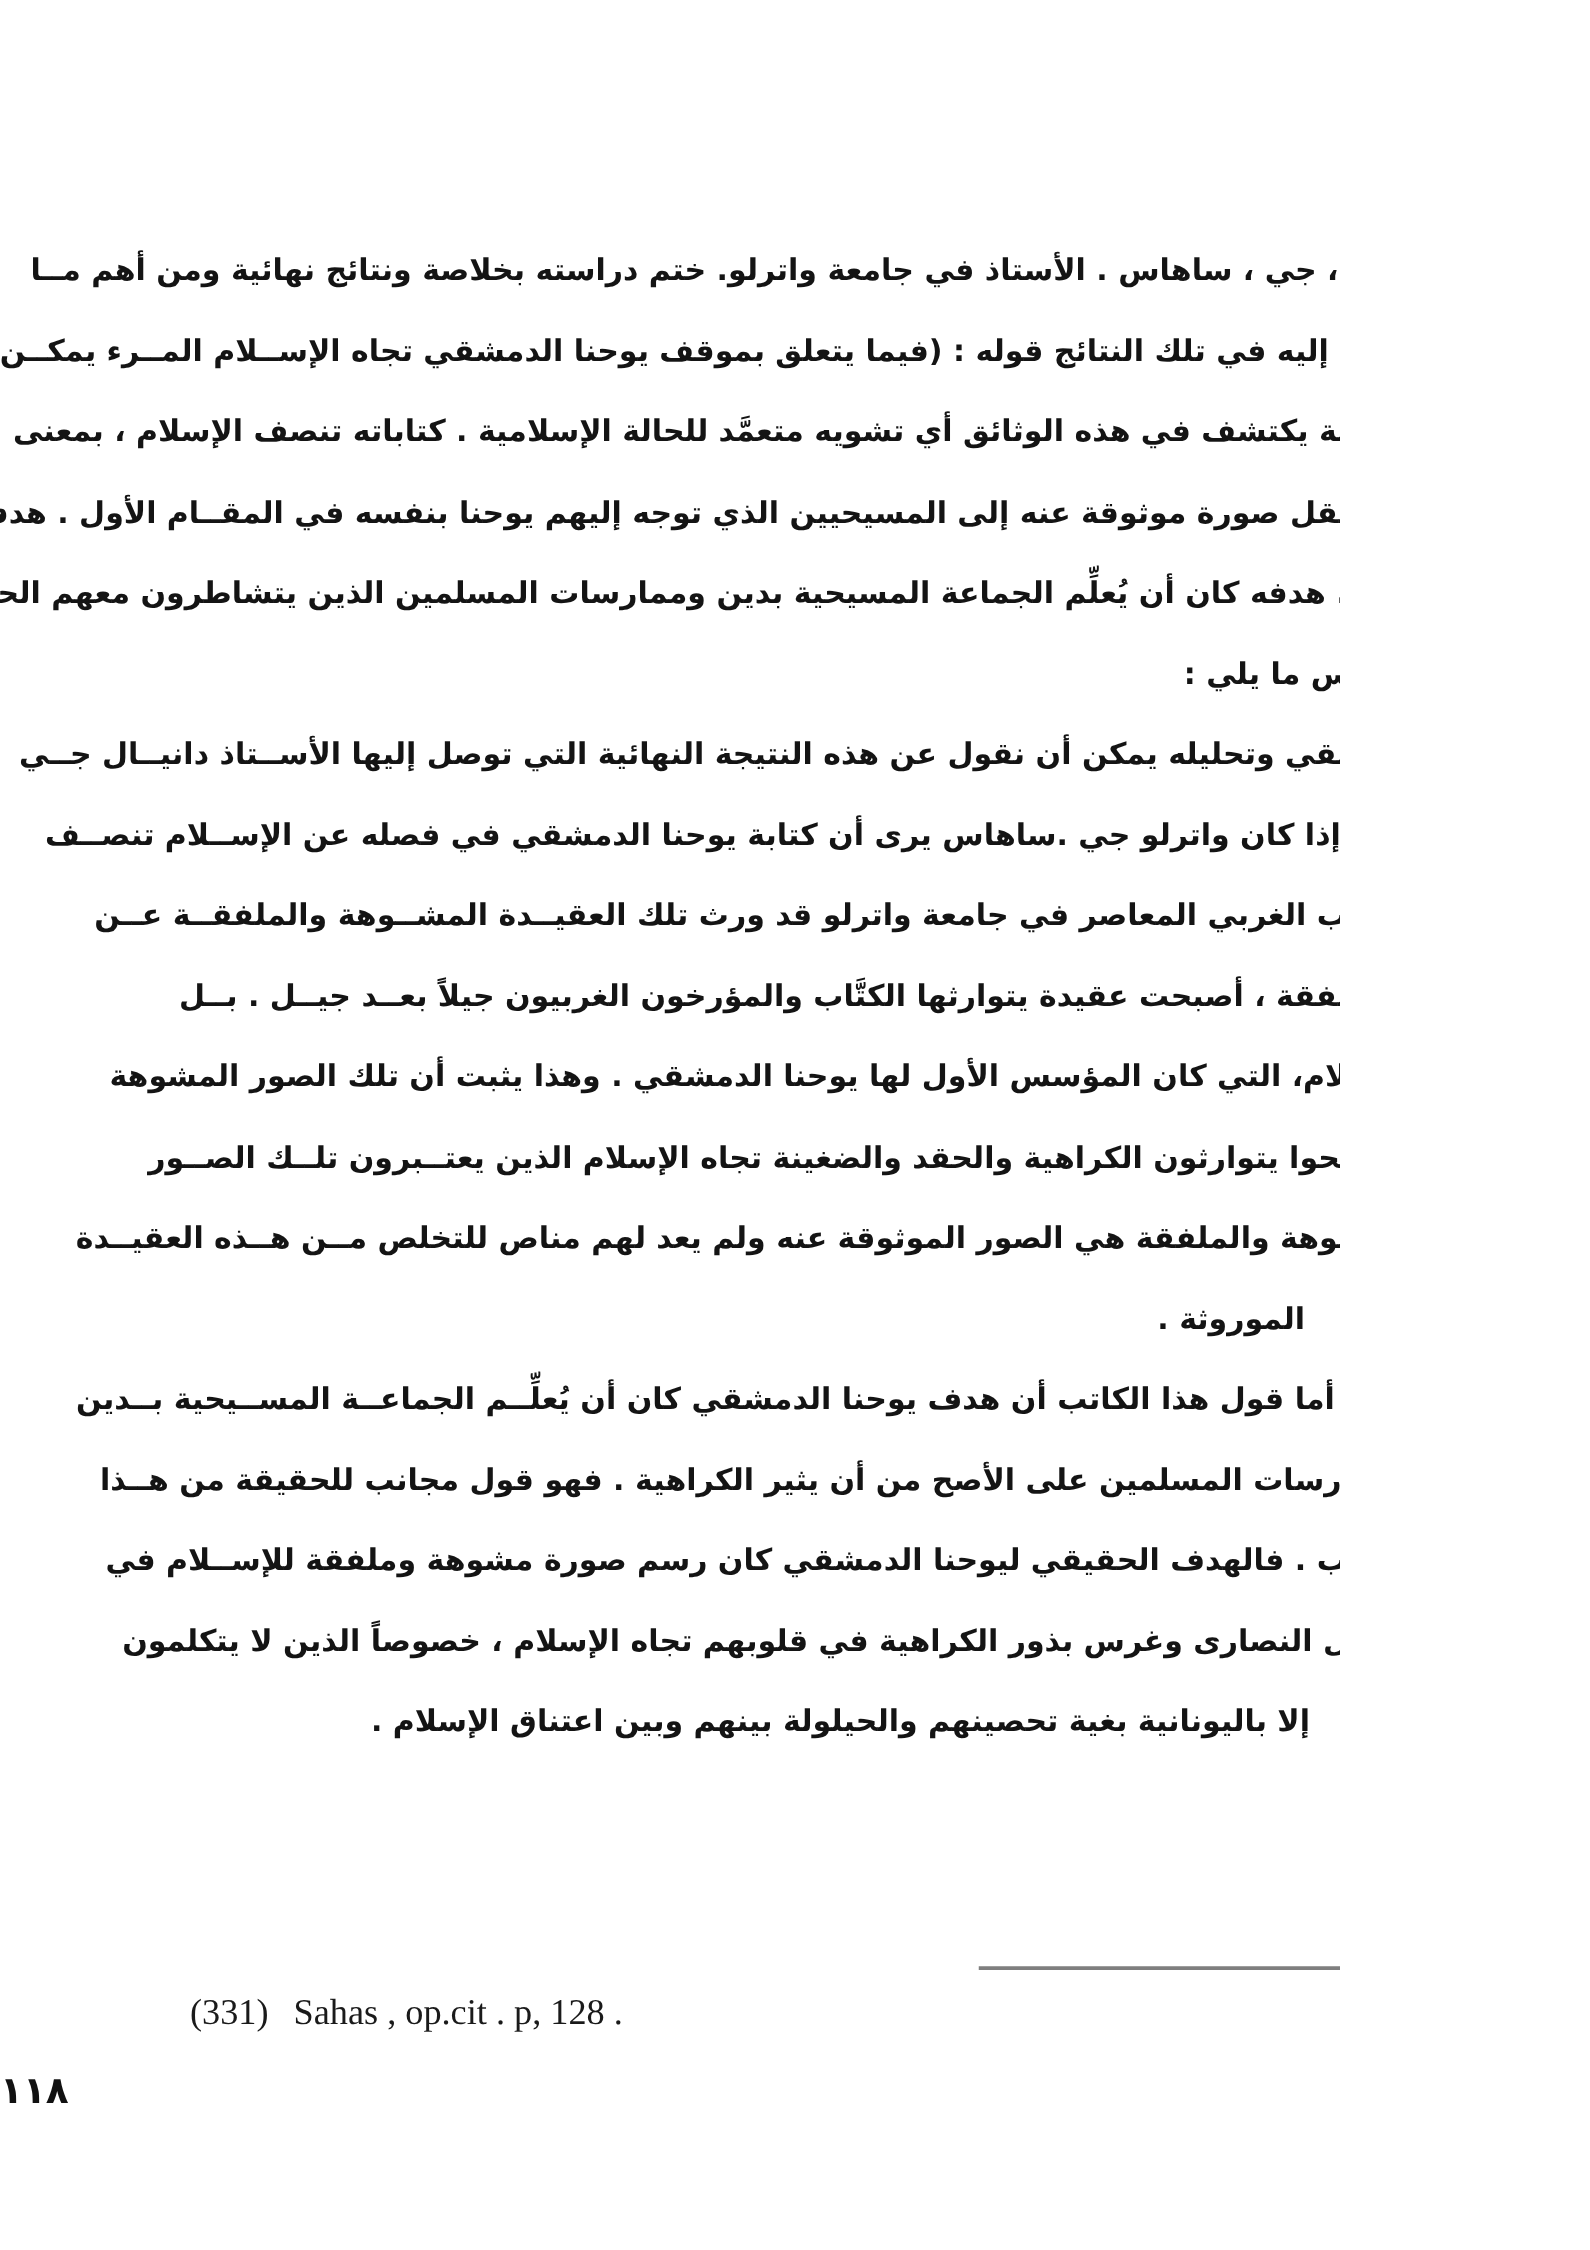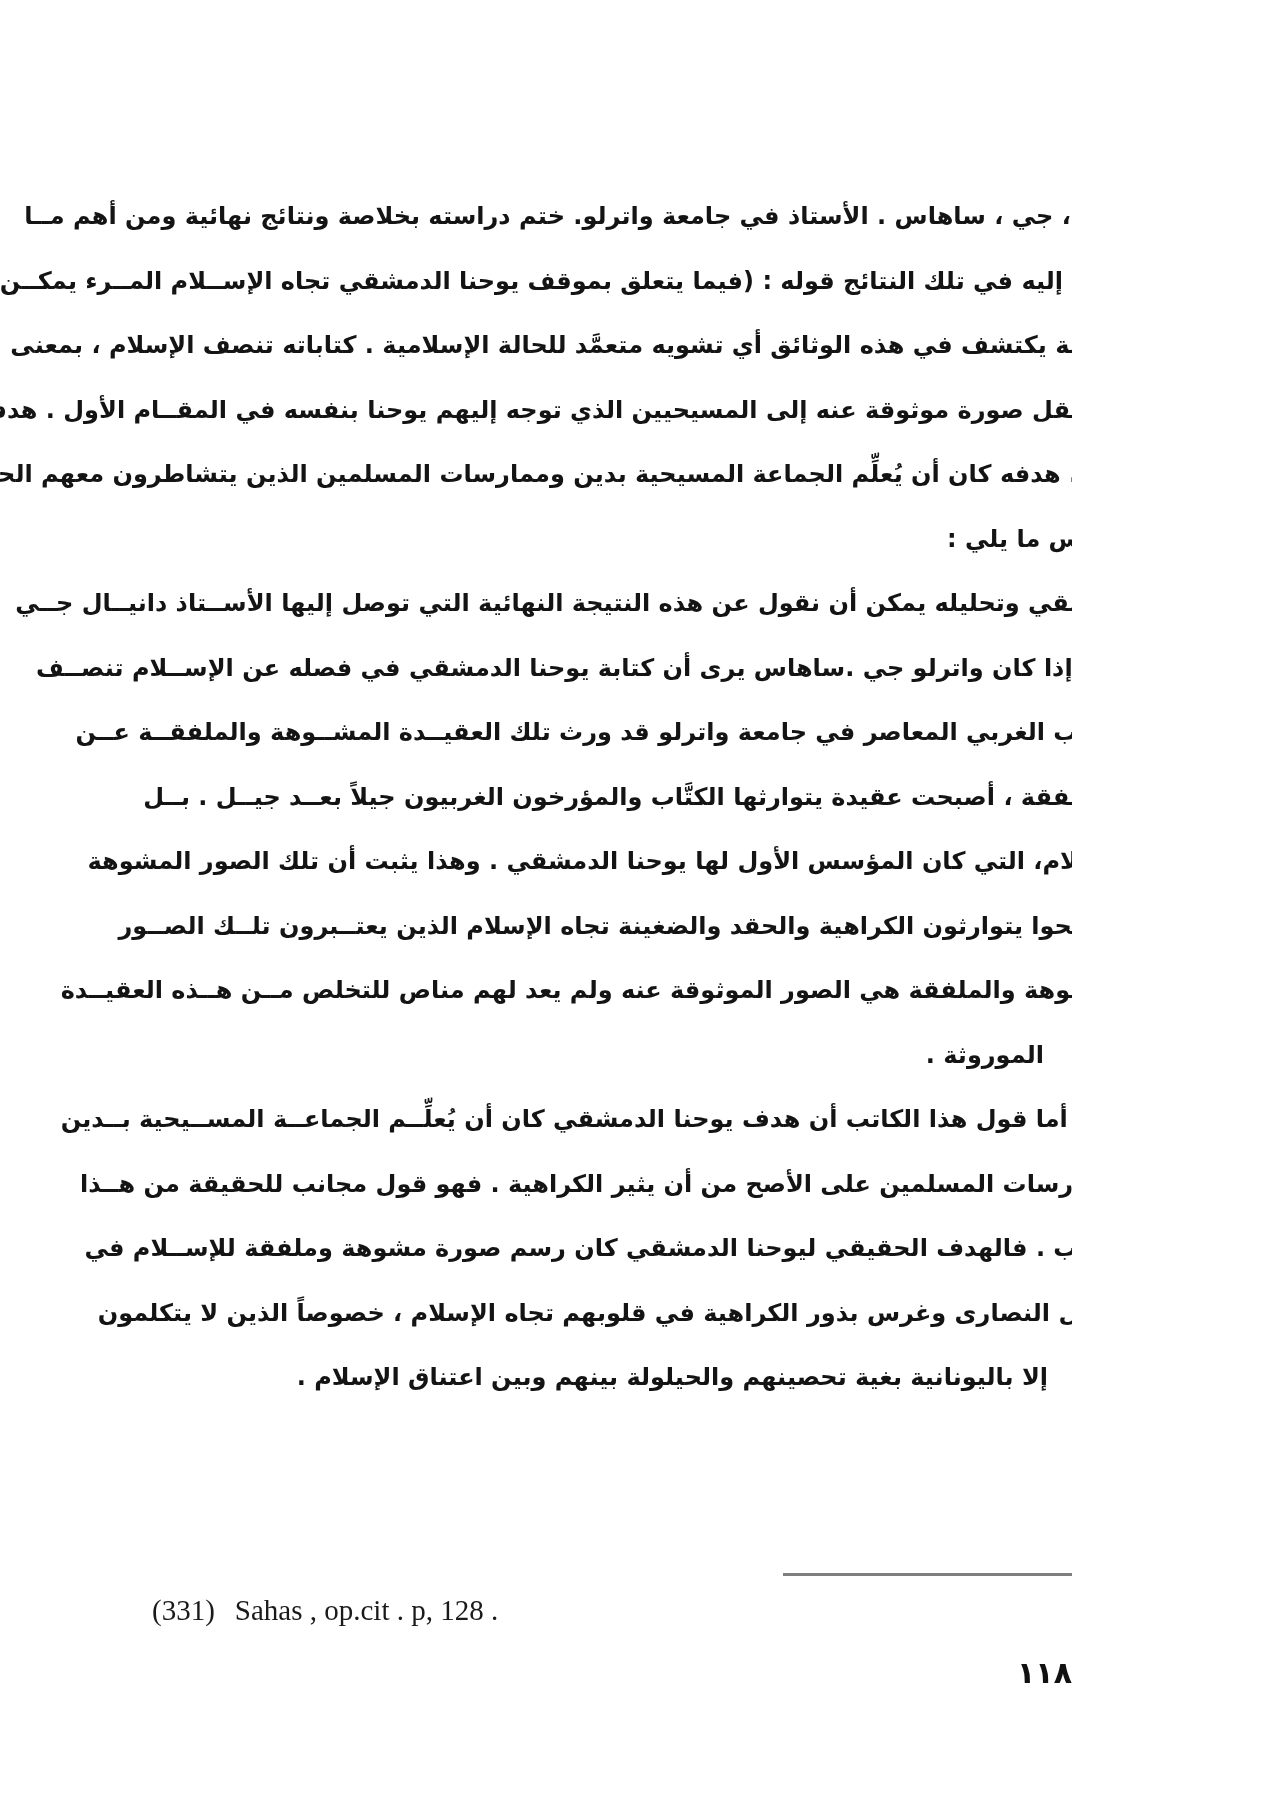--- a/index.html
+++ b/index.html
@@ -79,21 +79,21 @@
     white-space: nowrap;
   }
   .footnote-row .marker {
     margin-right: 20px;
   }
   .page-number {
     position: absolute;
     top: 1655px;
     left: 0;
     width: 100%;
-    text-align: right;
+    text-align: left;
     font-family: "DejaVu Sans", sans-serif;
     font-weight: bold;
     font-size: 30px;
     color: #111111;
   }
 </style>
 </head>
 <body>
 
 <div class="page">

